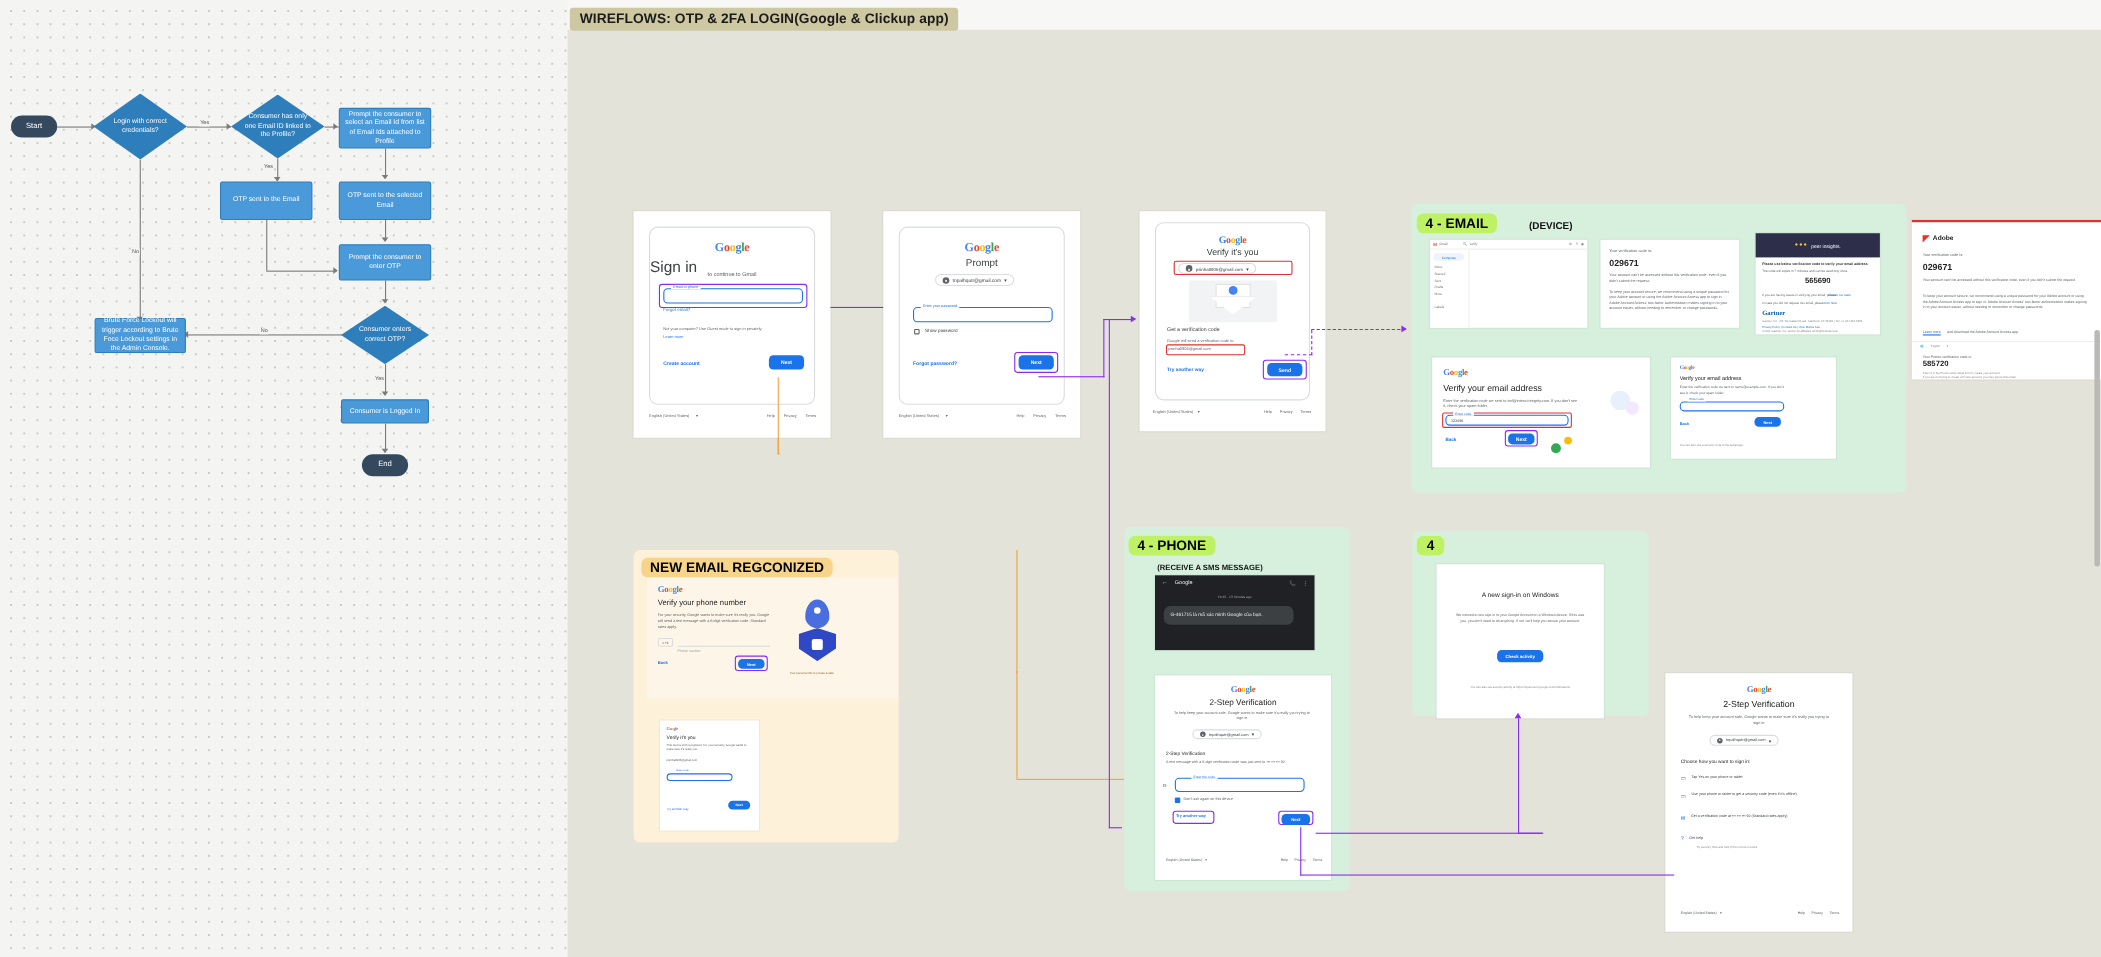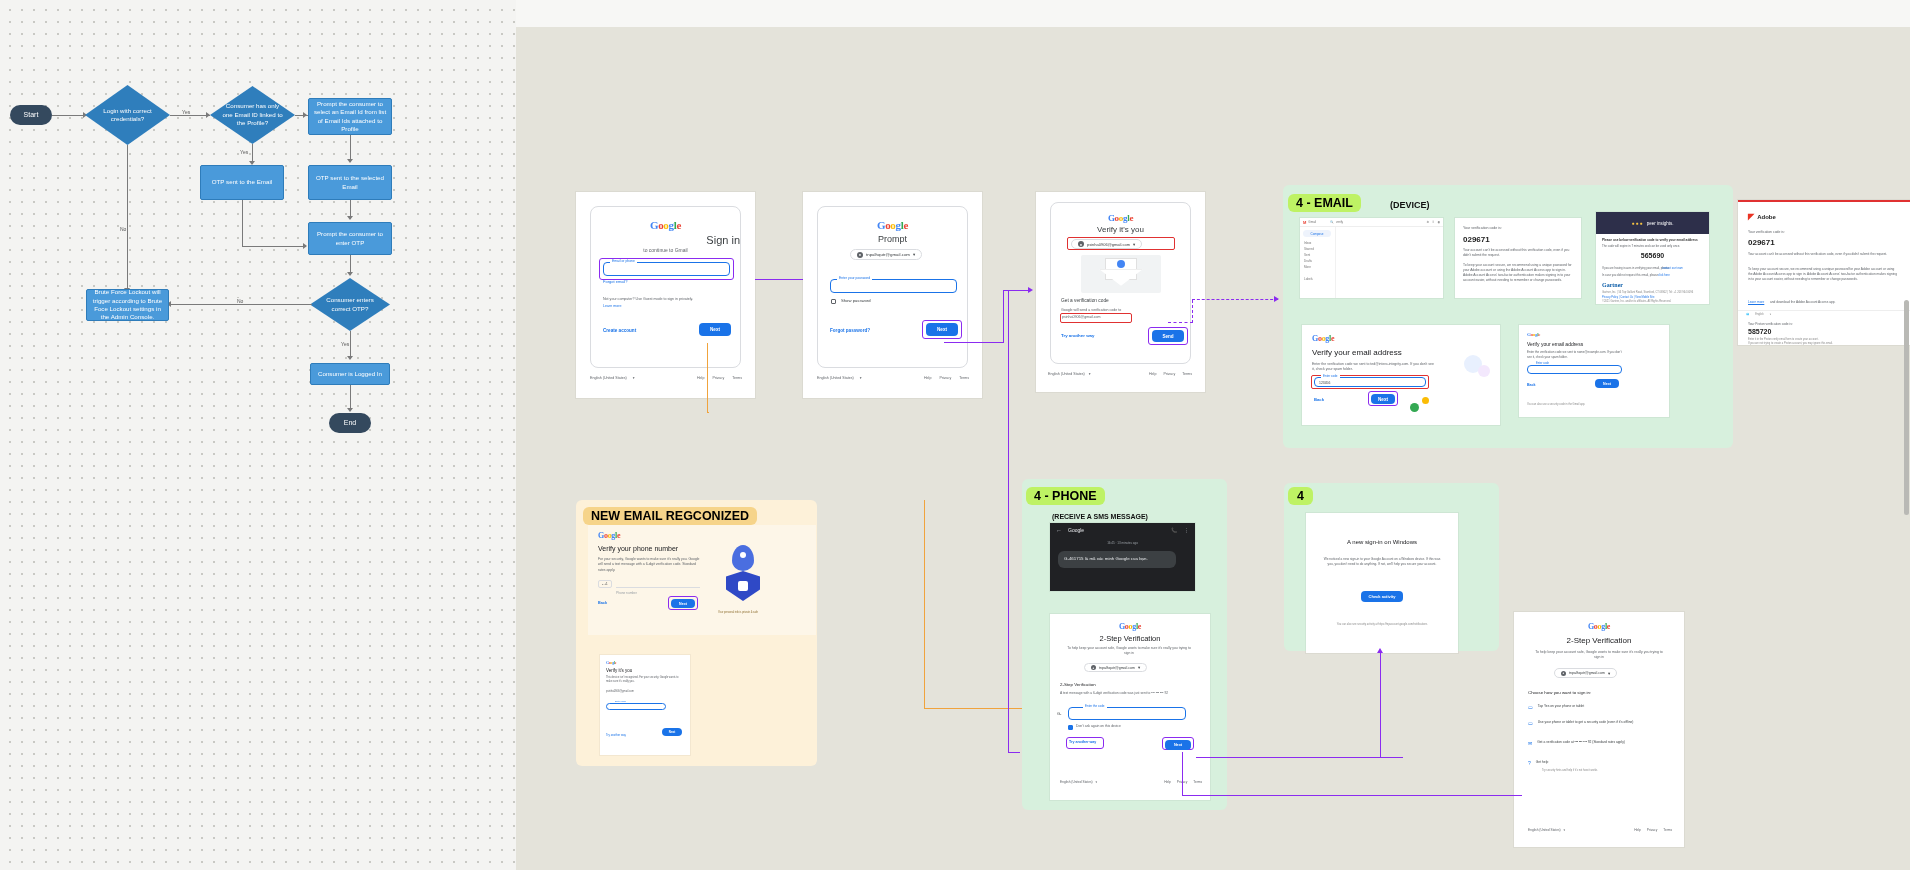--- a/index.html
+++ b/index.html
@@ -250,28 +250,29 @@
     </div>
 
     <div class="ln lnv" style="left:350px;top:385px;height:25px;"></div>
     <div class="arrow-d" style="left:347px;top:408px;"></div>
     <div class="fc-node fc-start" style="left:329px;top:413px;width:42px;height:20px;">
       <span>End</span>
     </div>
   </div>
 
   <div class="frame"></div>
+  <div class="frame-tab">WIREFLOWS: OTP &amp; 2FA LOGIN(Google &amp; Clickup app)</div>
 
 
   <div class="card" style="left:576px;top:192px;width:179px;height:206px;">
     <div class="inner" style="left:14px;top:14px;right:14px;height:162px;">
       <div class="goog" style="position:absolute;left:50%;top:12px;transform:translateX(-50%);font-size:11px;">
         <i class="b1">G</i><i class="r1">o</i><i class="y1">o</i><i class="b1">g</i><i class="g1">l</i><i class="r1">e</i>
       </div>
-      <div class="txt" style="left:0;top:27px;width:100%;text-align:right;font-size:11px;">Sign in</div>
+      <div class="txt" style="left:0;top:27px;width:100%;text-align:left;font-size:14px;">Sign in</div>
       <div class="txt muted" style="left:0;top:40px;width:100%;text-align:center;font-size:5px;">to continue to Gmail</div>
 
       <div class="hl-purple" style="left:8px;top:51px;width:135px;height:22px;"></div>
       <div class="field" style="left:12px;top:55px;width:127px;height:14px;">
         <span class="field-label">Email or phone</span>
       </div>
       <div class="txt link" style="left:12px;top:72px;font-size:4px;">Forgot email?</div>
 
       <div class="txt muted" style="left:12px;top:90px;font-size:3.6px;">Not your computer? Use Guest mode to sign in privately.</div>
       <div class="txt link" style="left:12px;top:97px;font-size:3.6px;">Learn more</div>

